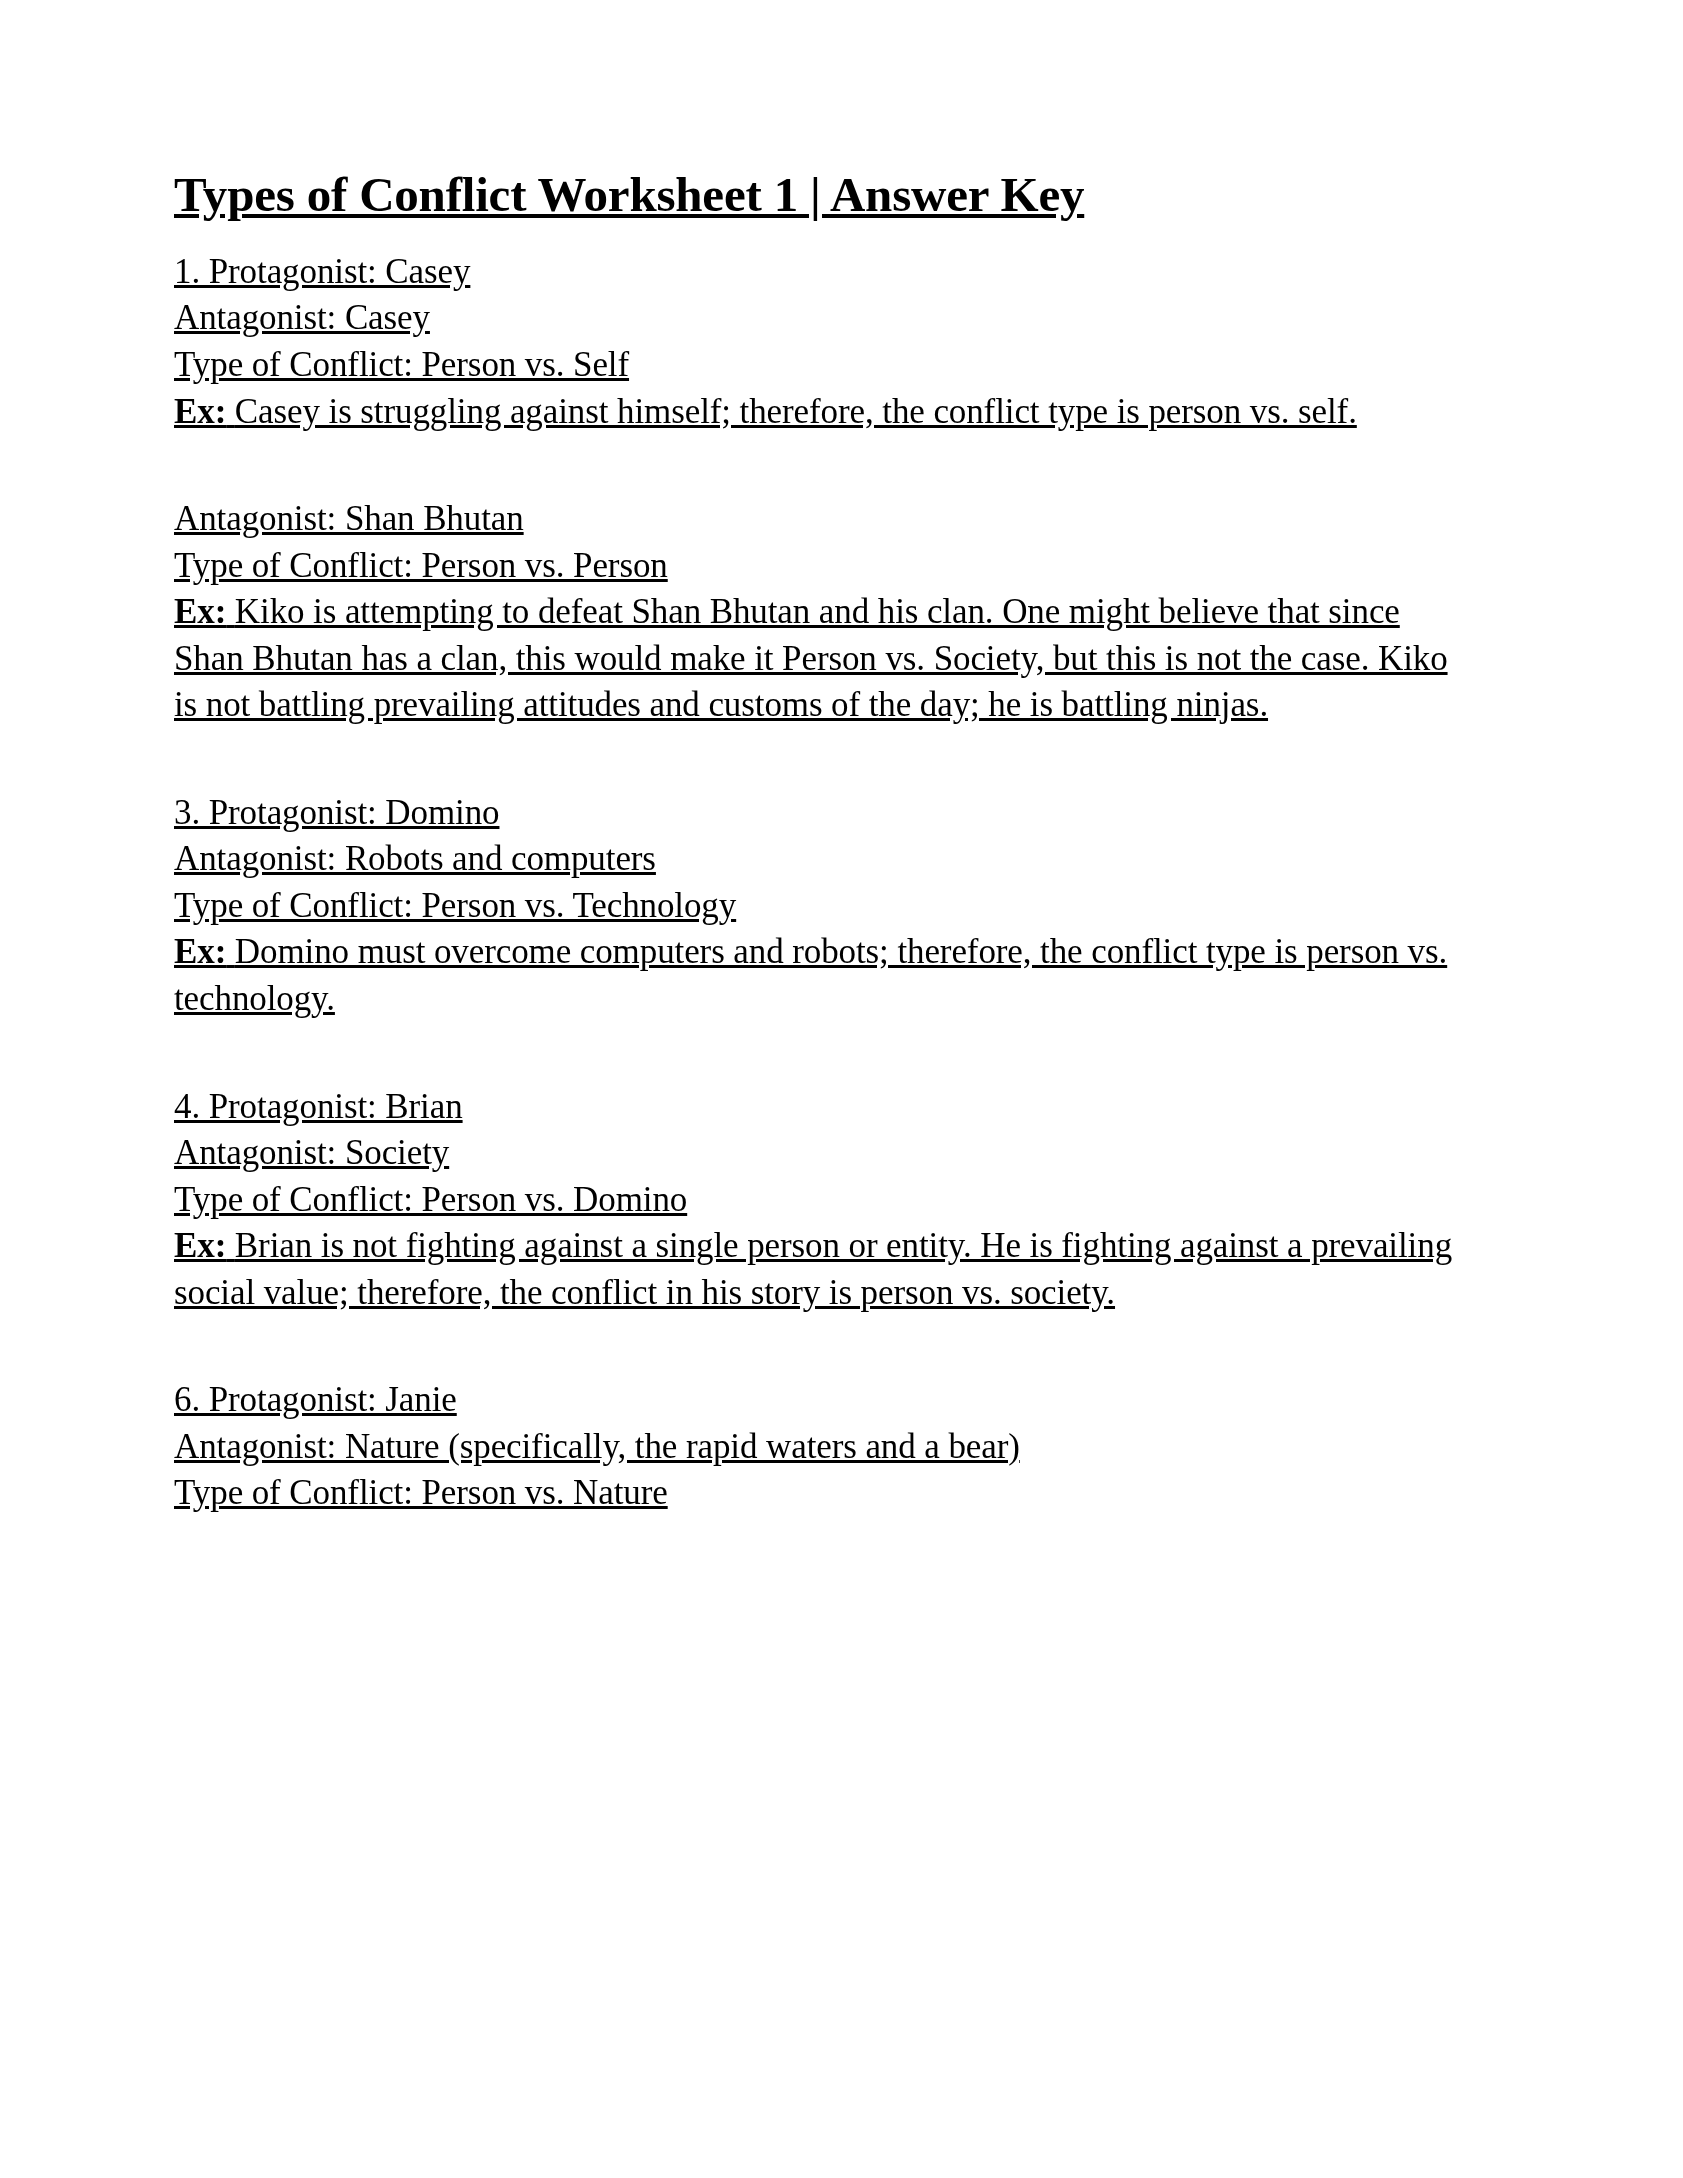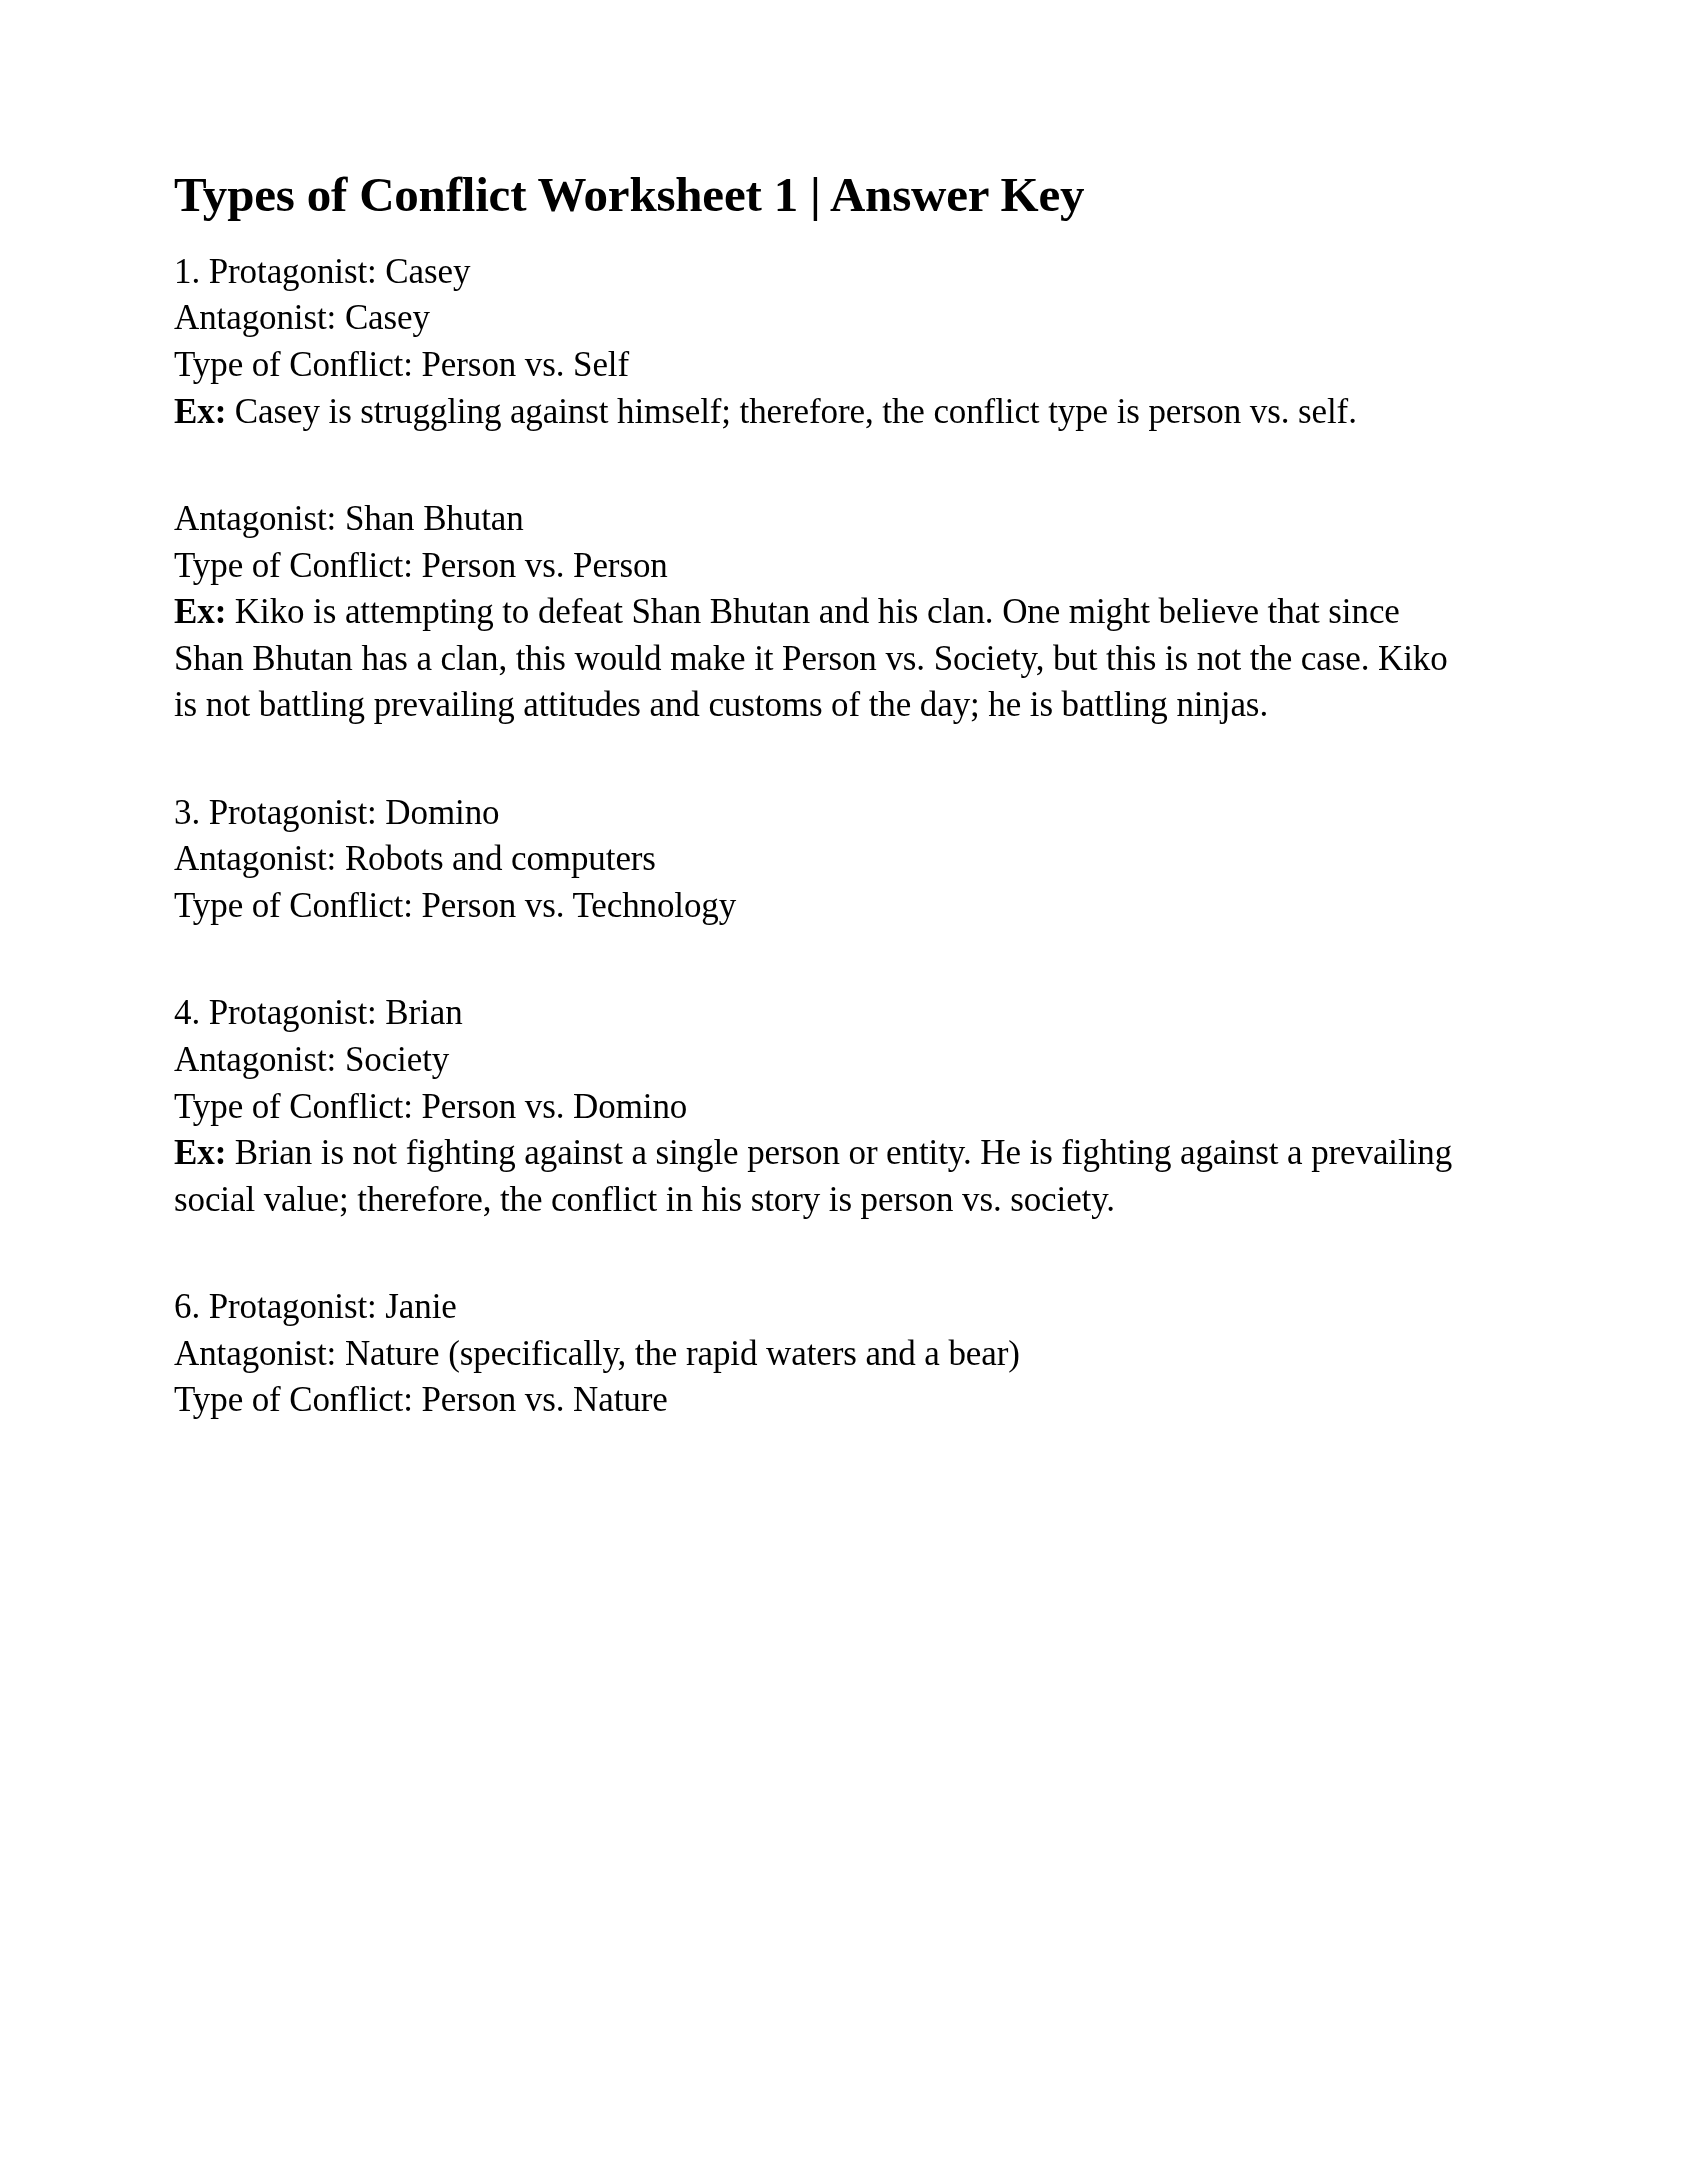--- a/index.html
+++ b/index.html
@@ -15,20 +15,21 @@
     color: #000000;
     -webkit-font-smoothing: antialiased;
   }
   .page {
     position: relative;
     box-sizing: border-box;
     width: 1683px;
     height: 2036px;
     padding: 168px 119px 0 174px;
     background: #ffffff;
+    text-decoration: underline;
   }
   .doc-title {
     font-size: 49px;
     font-weight: bold;
     line-height: 1.12;
     letter-spacing: -0.2px;
     margin: 0 0 26px 0;
     white-space: nowrap;
   }
   .answer-block {
@@ -68,20 +69,21 @@
   <div class="answer-block">
     <p class="line">Antagonist: Shan Bhutan</p>
     <p class="line">Type of Conflict: Person vs. Person</p>
     <p class="line ex"><span class="ex-label">Ex:</span> <span>Kiko is attempting to defeat Shan Bhutan and his clan. One might believe that since Shan Bhutan has a clan, this would make it Person vs. Society, but this is not the case. Kiko is not battling prevailing attitudes and customs of the day; he is battling ninjas.</span></p>
   </div>
 
   <div class="answer-block">
     <p class="line">3. Protagonist: Domino</p>
     <p class="line">Antagonist: Robots and computers</p>
     <p class="line">Type of Conflict: Person vs. Technology</p>
+    <p class="line ex"><span class="ex-label">Ex:</span> <span>Domino must overcome computers and robots; therefore, the conflict type is person vs. technology.</span></p>
   </div>
 
   <div class="answer-block">
     <p class="line">4. Protagonist: Brian</p>
     <p class="line">Antagonist: Society</p>
     <p class="line">Type of Conflict: Person vs. Domino</p>
     <p class="line ex"><span class="ex-label">Ex:</span> <span>Brian is not fighting against a single person or entity. He is fighting against a prevailing social value; therefore, the conflict in his story is person vs. society.</span></p>
   </div>
 
   <div class="answer-block">

